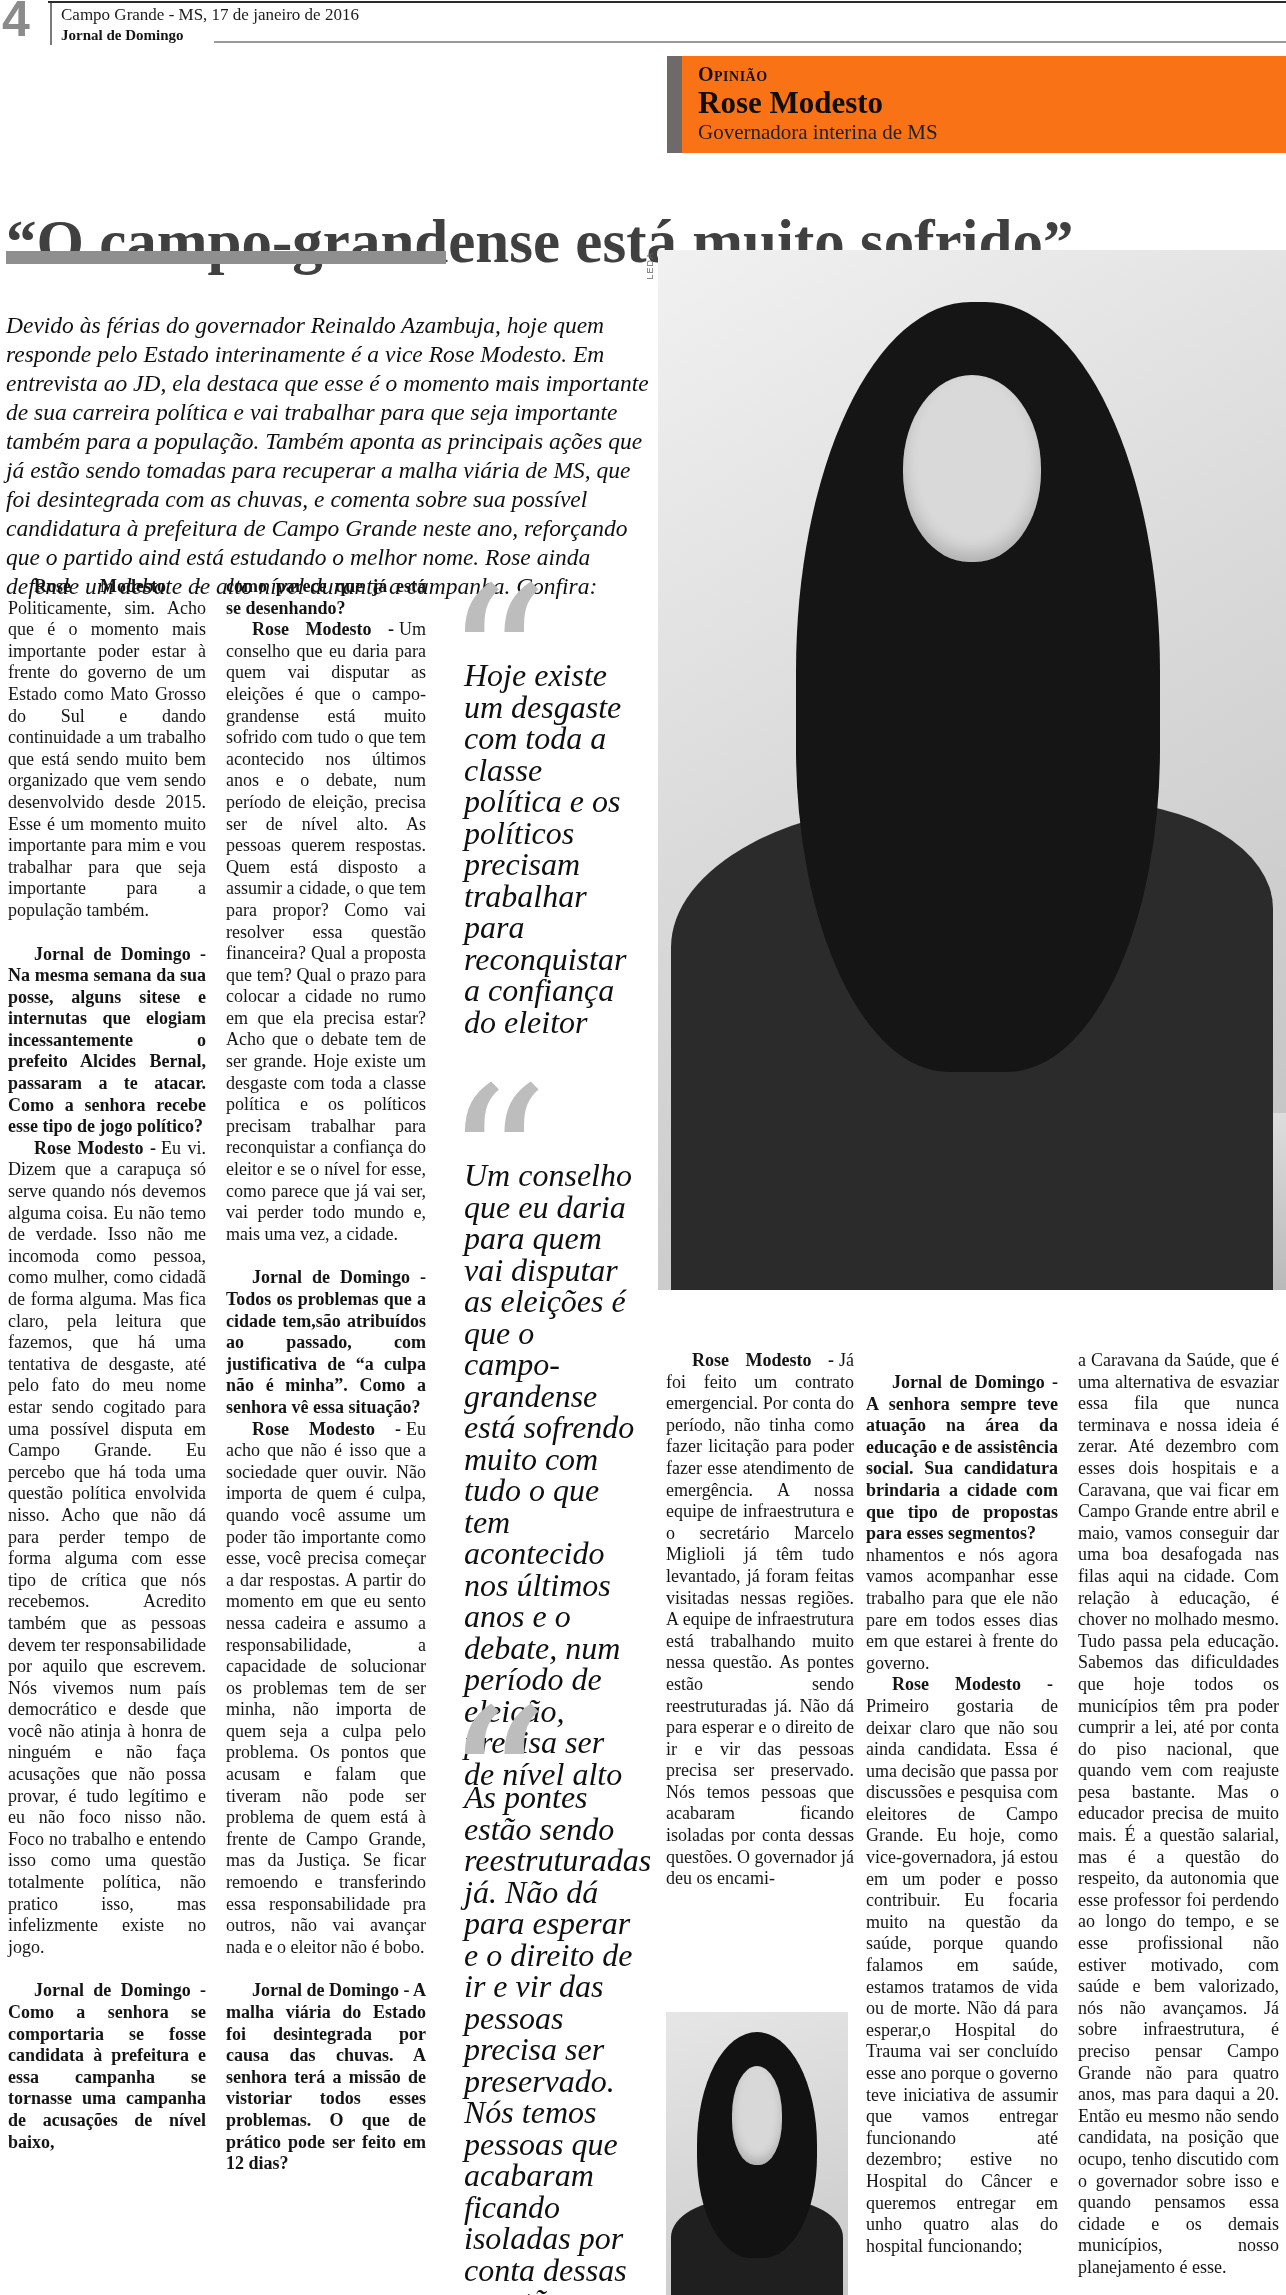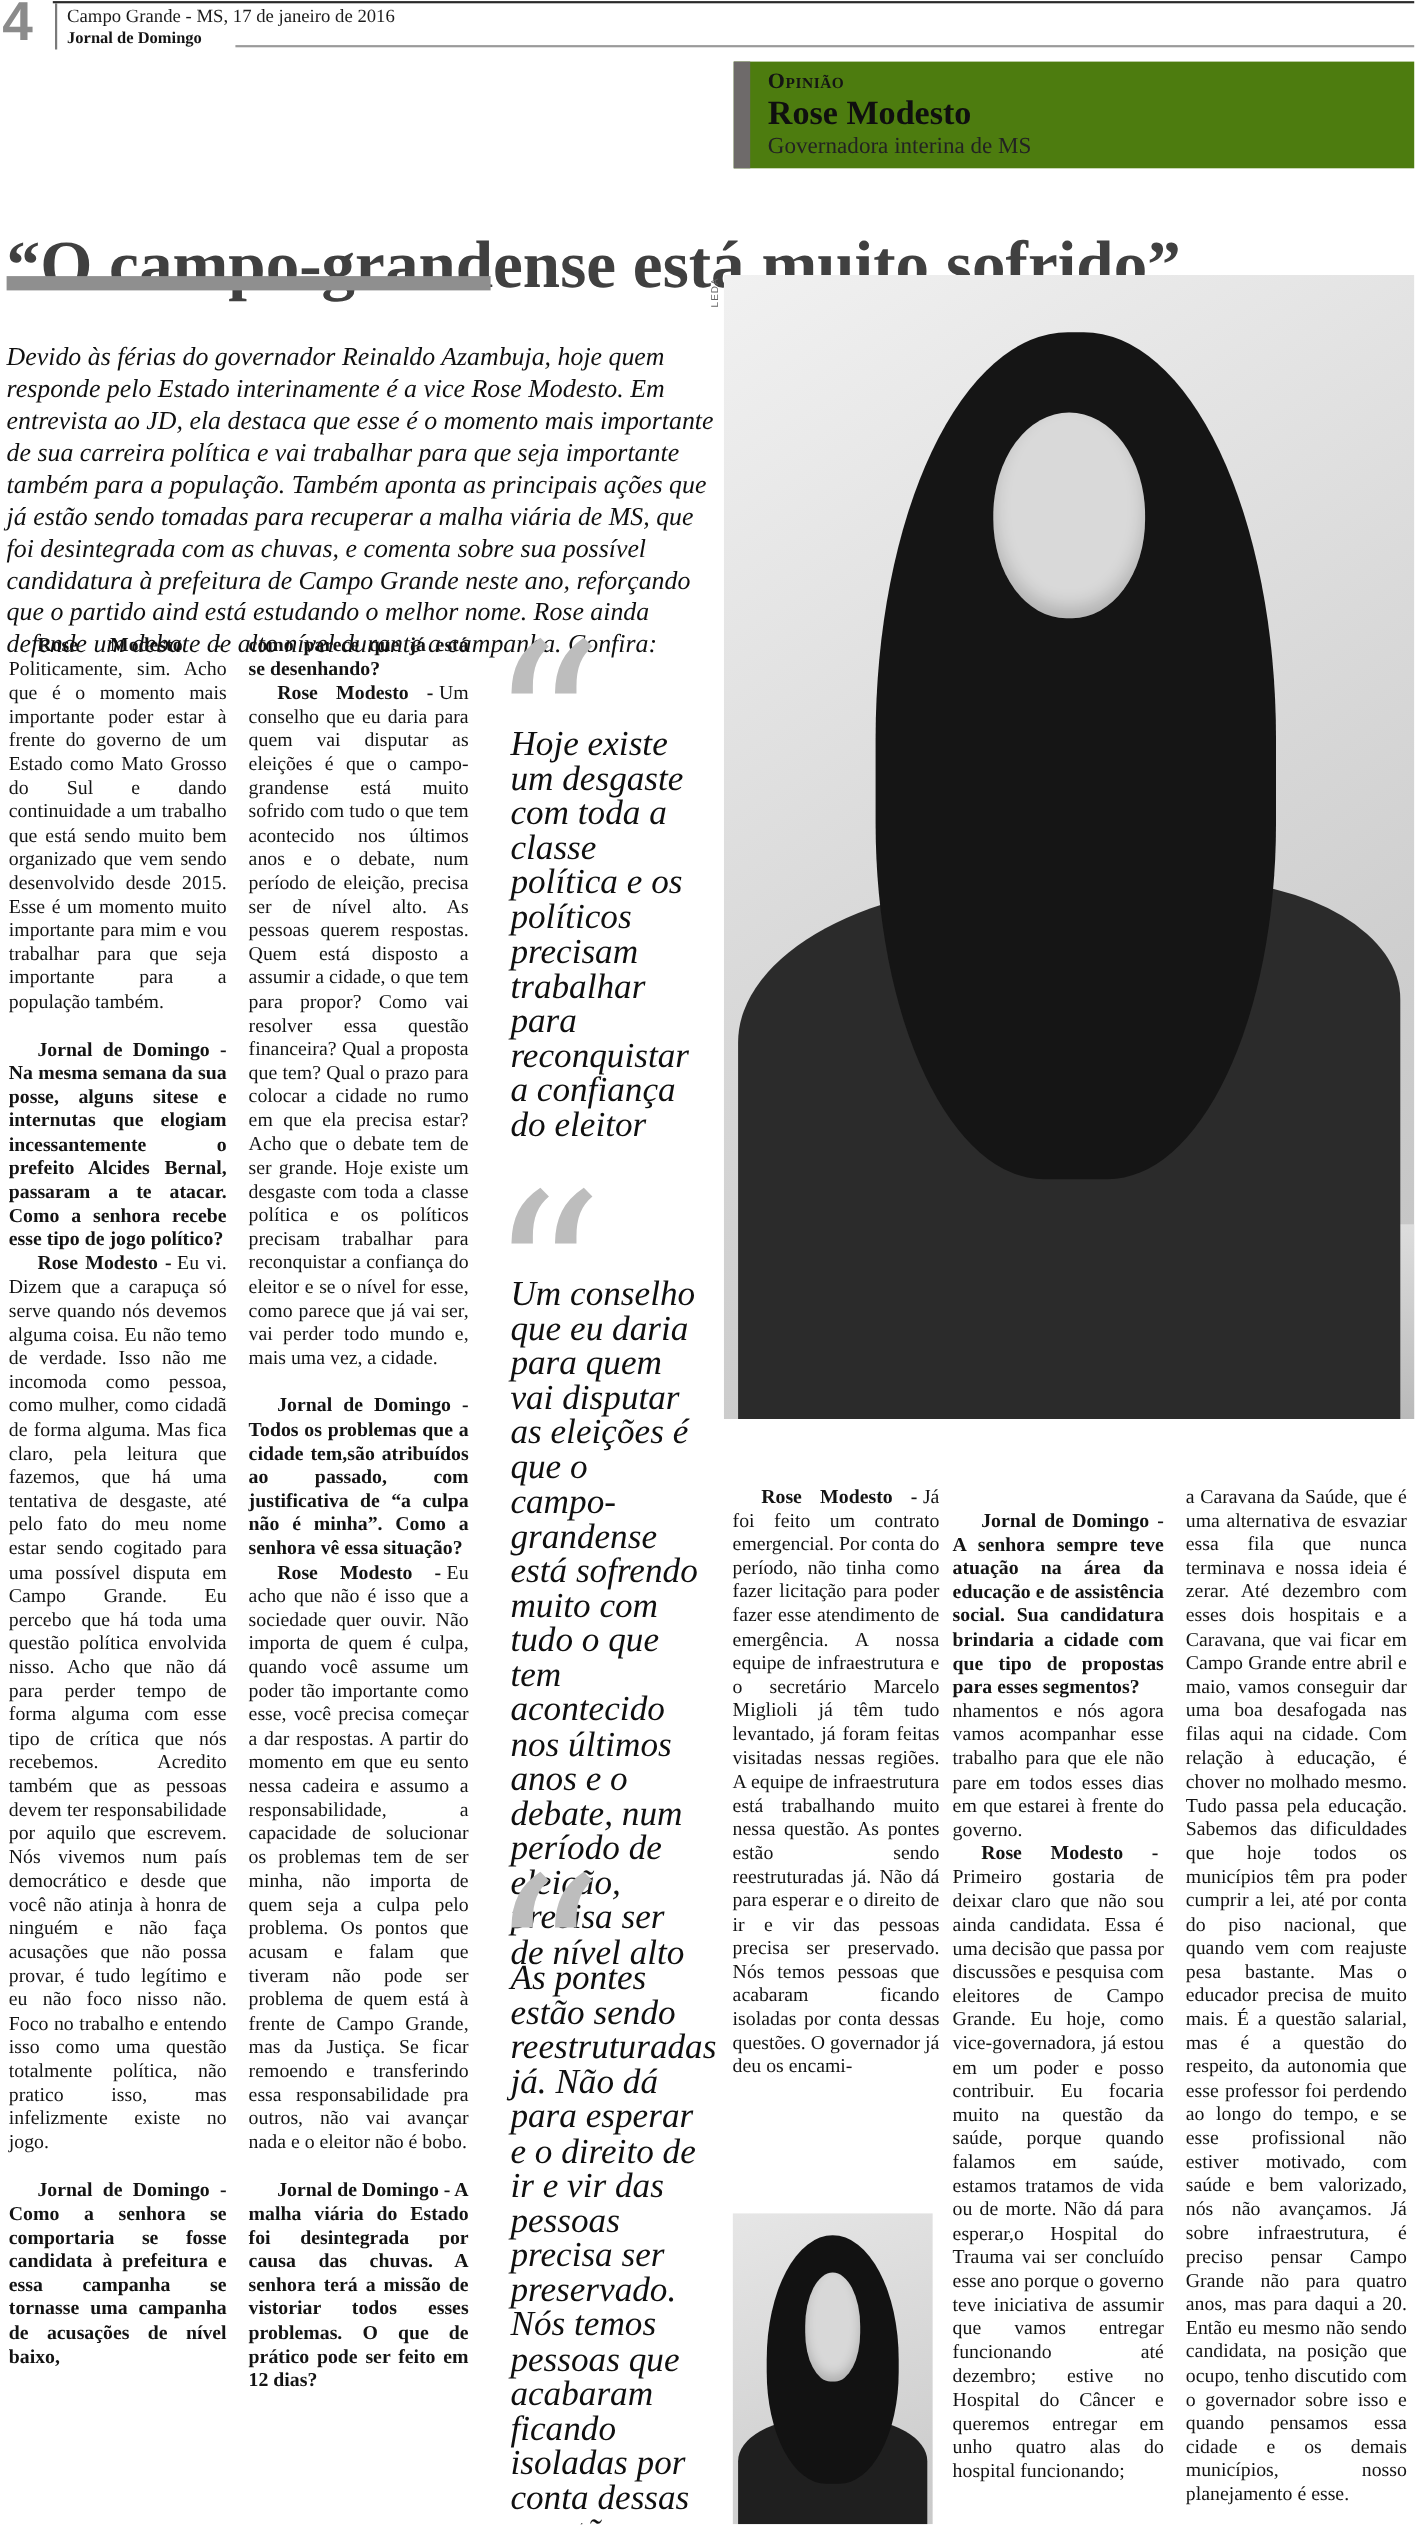--- a/index.html
+++ b/index.html
@@ -10,21 +10,21 @@
   .page-num  { position:absolute; left:2px; top:-10px; font-family:"Liberation Sans",sans-serif;
                font-weight:bold; font-size:50px; color:#8b8b8b; }
   .hdr-topline { position:absolute; left:48px; top:1px; right:0; height:2px; background:#2a2a2a; }
   .hdr-vline { position:absolute; left:50px; top:3px; width:2px; height:42px; background:#7a7a7a; }
   .hdr-date  { position:absolute; left:61px; top:5px; font-size:17px; color:#1c1c1c; }
   .hdr-paper { position:absolute; left:61px; top:27px; font-family:Liberation Serif, serif;
                font-weight:bold; font-size:15px; color:#151515; }
   .hdr-rule  { position:absolute; left:214px; top:41px; right:0; height:2px; background:#9a9a9a; }
 
   
-  .opinion { position:absolute; left:667px; top:56px; width:619px; height:97px; background:#4d7c0f; }
+  .opinion { position:absolute; left:667px; top:56px; width:619px; height:97px; background:#f97316; }
   .opinion-bar { position:absolute; left:0; top:0; width:15px; height:100%; background:#6e6a6a; }
   .opinion-kicker { margin:7px 0 0 31px; font-variant:small-caps; font-weight:bold;
                     font-size:20px; letter-spacing:.5px; color:#141414; }
   .opinion-author { margin:0 0 0 31px; font-weight:bold; font-size:31px; line-height:33px; color:#0f0f0f; }
   .opinion-role   { margin:1px 0 0 31px; font-size:21px; color:#222; }
 
   
   .headline { position:absolute; left:6px; top:167px; width:1280px; font-weight:bold;
               font-size:61px; line-height:1.1; white-space:nowrap; color:#404040; }
   .head-bar { position:absolute; left:6px; top:251px; width:440px; height:13px; background:#8f8f8f; }

